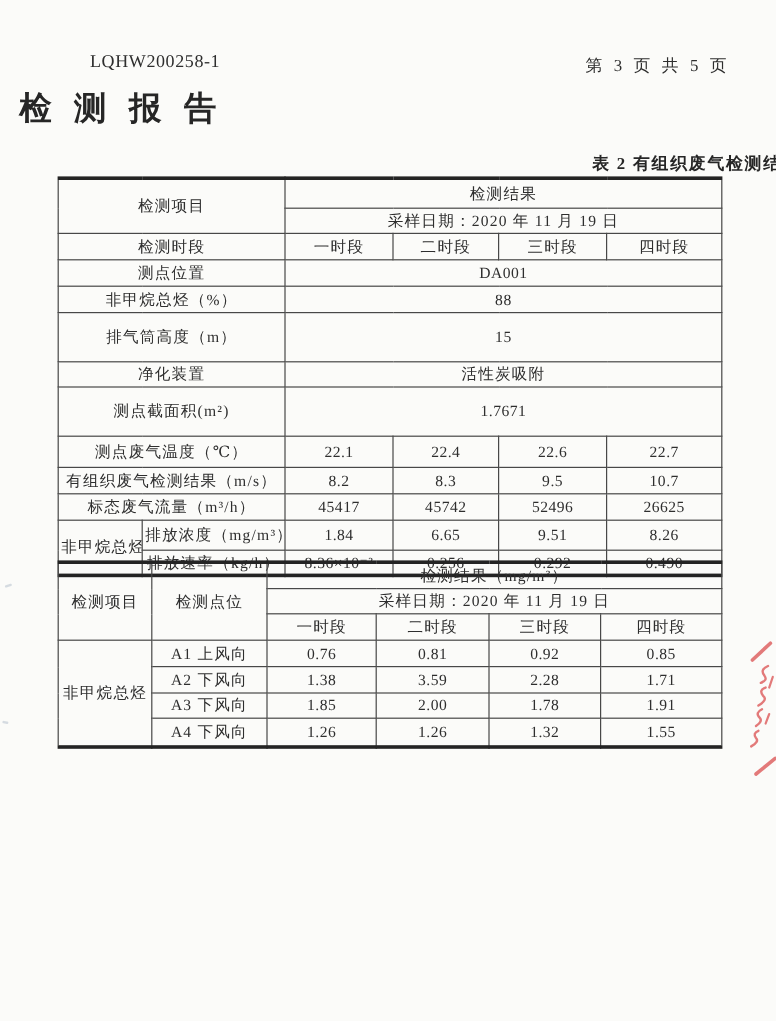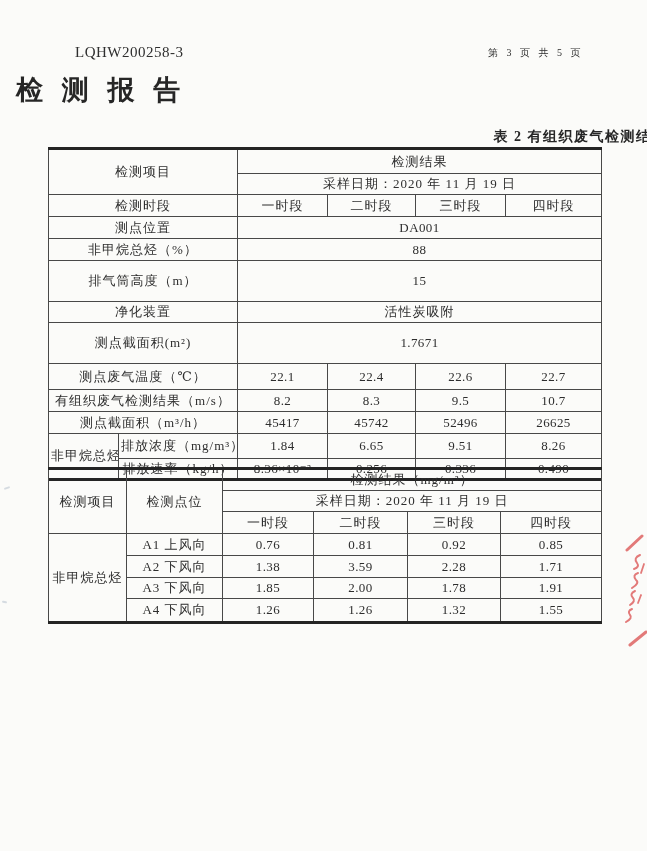--- a/index.html
+++ b/index.html
@@ -4,21 +4,21 @@
 <style>
   html,body{margin:0;padding:0;}
   body{
     width:647px;height:851px;position:relative;overflow:hidden;
     background:#fbfbf9;
     font-family:"Liberation Serif","DejaVu Serif",serif;
     color:#2e2e2e;
   }
   .page{position:absolute;inset:0;}
   .report-no{position:absolute;left:75px;top:44px;font-size:15px;letter-spacing:.5px;}
-  .page-indicator{position:absolute;left:488px;top:46px;font-size:10px;letter-spacing:3px;white-space:nowrap;}
+  .page-indicator{position:absolute;left:488px;top:46px;font-size:14px;letter-spacing:3px;white-space:nowrap;}
   .report-title{
     position:absolute;top:72px;left:16px;width:100%;text-align:left;
     font-size:27px;font-weight:bold;letter-spacing:6px;color:#262626;
   }
   .tbl-caption{
     position:absolute;left:0;width:100%;text-align:right;
     font-size:14px;font-weight:bold;letter-spacing:1.5px;color:#262626;padding-left:20px;
   }
   .cap2{top:128px;}
   .cap3{top:448px;}
@@ -41,21 +41,21 @@
   .red-mark{position:absolute;left:620px;top:533px;}
   .speck{position:absolute;background:#8fa0b5;opacity:.35;border-radius:1px;}
   .sp1{left:4px;top:487px;width:6px;height:2px;transform:rotate(-18deg);}
   .sp2{left:2px;top:601px;width:5px;height:2px;transform:rotate(10deg);}
 </style>
 </head>
 <body>
 
 <div class="page">
 
-  <div class="report-no">LQHW200258-3</div>
+  <div class="report-no">LQHW200258-1</div>
   <div class="page-indicator">第 3 页 共 5 页</div>
   <div class="report-title">检 测 报 告</div>
 
   <div class="tbl-caption cap2">表 2 有组织废气检测结果</div>
 
   <table class="t" id="t2">
     <colgroup>
       <col style="width:70px">
         <col style="width:119px">
         <col style="width:90px">
@@ -106,39 +106,39 @@
       <td class="num">22.7</td>
     </tr>
     <tr class="h22">
       <td colspan="2">有组织废气检测结果（m/s）</td>
       <td class="num">8.2</td>
       <td class="num">8.3</td>
       <td class="num">9.5</td>
       <td class="num">10.7</td>
     </tr>
     <tr class="h22">
-      <td colspan="2">测点截面积（m³/h）</td>
+      <td colspan="2">标态废气流量（m³/h）</td>
       <td class="num">45417</td>
       <td class="num">45742</td>
       <td class="num">52496</td>
       <td class="num">26625</td>
     </tr>
     <tr class="h25">
       <td rowspan="2">非甲烷总烃</td>
       <td>排放浓度（mg/m³）</td>
       <td class="num">1.84</td>
       <td class="num">6.65</td>
       <td class="num">9.51</td>
       <td class="num">8.26</td>
     </tr>
     <tr class="h21">
       <td>排放速率（kg/h）</td>
       <td class="num">8.36×10⁻²</td>
       <td class="num">0.256</td>
-      <td class="num">0.336</td>
+      <td class="num">0.292</td>
       <td class="num">0.490</td>
     </tr>
   </tbody>
     </table>
 
 
   <table class="t" id="t3">
     <colgroup>
       <col style="width:78px">
         <col style="width:96px">

